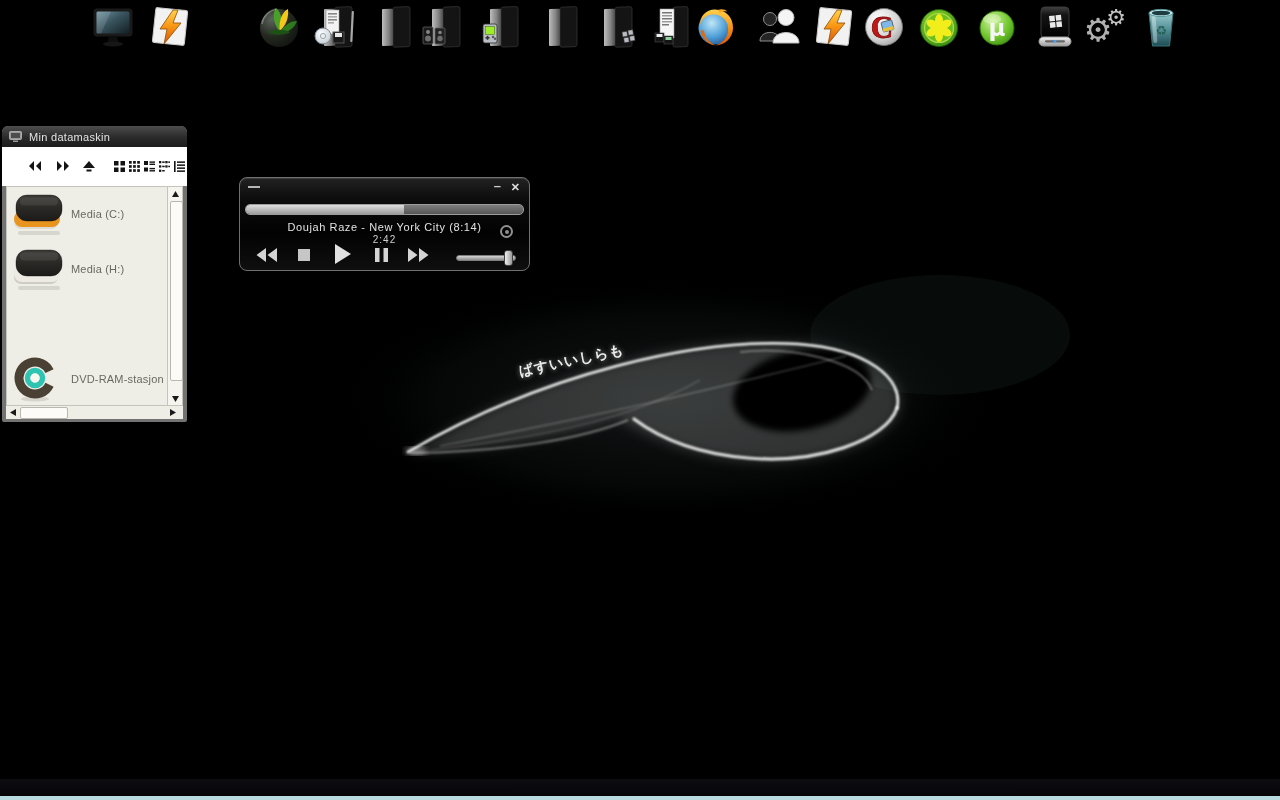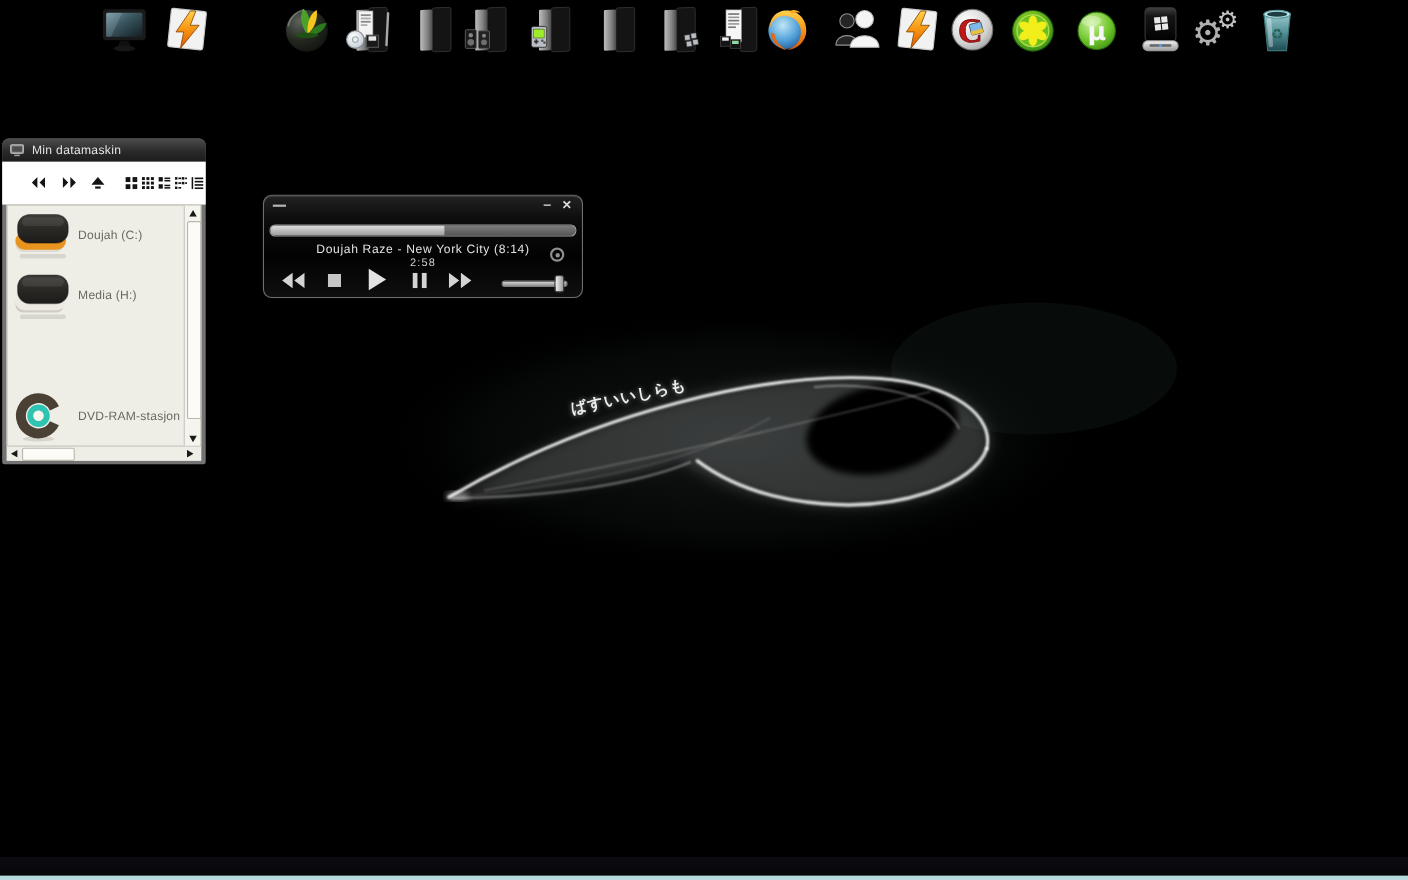--- a/index.html
+++ b/index.html
@@ -491,21 +491,21 @@
       <div class="ex-list">
 
         <div class="drive-row" style="top:4px">
           <svg width="54" height="46" viewBox="0 0 54 46">
             <rect x="3" y="24" width="44" height="14" rx="7" fill="#dddbd2"></rect>
             <rect x="3" y="20" width="46" height="16" rx="8" fill="#e8941f"></rect>
             <rect x="5" y="4" width="46" height="26" rx="11" fill="url(#gSlab)" stroke="rgba(0,0,0,.35)"></rect>
             <rect x="9" y="6.5" width="38" height="8" rx="4" fill="rgba(255,255,255,.08)"></rect>
             <rect x="7" y="40" width="42" height="4" rx="2" fill="rgba(74,70,62,.14)"></rect>
           </svg>
-          <span class="drive-label">Doujah (C:)</span>
+          <span class="drive-label">Media (C:)</span>
         </div>
 
         <div class="drive-row" style="top:59px">
           <svg width="54" height="46" viewBox="0 0 54 46">
             <rect x="3" y="24" width="44" height="14" rx="7" fill="#cfccc4"></rect>
             <rect x="3" y="20" width="46" height="16" rx="8" fill="#eceae3"></rect>
             <rect x="5" y="4" width="46" height="26" rx="11" fill="url(#gSlab)" stroke="rgba(0,0,0,.35)"></rect>
             <rect x="9" y="6.5" width="38" height="8" rx="4" fill="rgba(255,255,255,.08)"></rect>
             <rect x="7" y="40" width="42" height="4" rx="2" fill="rgba(74,70,62,.14)"></rect>
           </svg>
@@ -557,21 +557,21 @@
   <div class="player">
     <span class="pl-shade"></span>
     <span class="pl-min">–</span>
     <span class="pl-close">✕</span>
 
     <div class="pl-progress">
       <div class="pl-progress-fill" style="width: 57%;"></div>
     </div>
 
     <div class="pl-title">Doujah Raze - New York City (8:14)</div>
-    <div class="pl-time">2:58</div>
+    <div class="pl-time">2:42</div>
     <span class="pl-circle"></span>
 
     <span class="pl-btn" style="left:16px;top:70px">
       <svg width="21" height="14" viewBox="0 0 21 14">
         <polygon points="10,0 10,14 0.5,7" fill="#d4d4d4"></polygon>
           <polygon points="21,0 21,14 11.5,7" fill="#d4d4d4"></polygon>
       </svg>
     </span>
     <span class="pl-btn" style="left:58px;top:71px">
       <svg width="12" height="12" viewBox="0 0 12 12">

